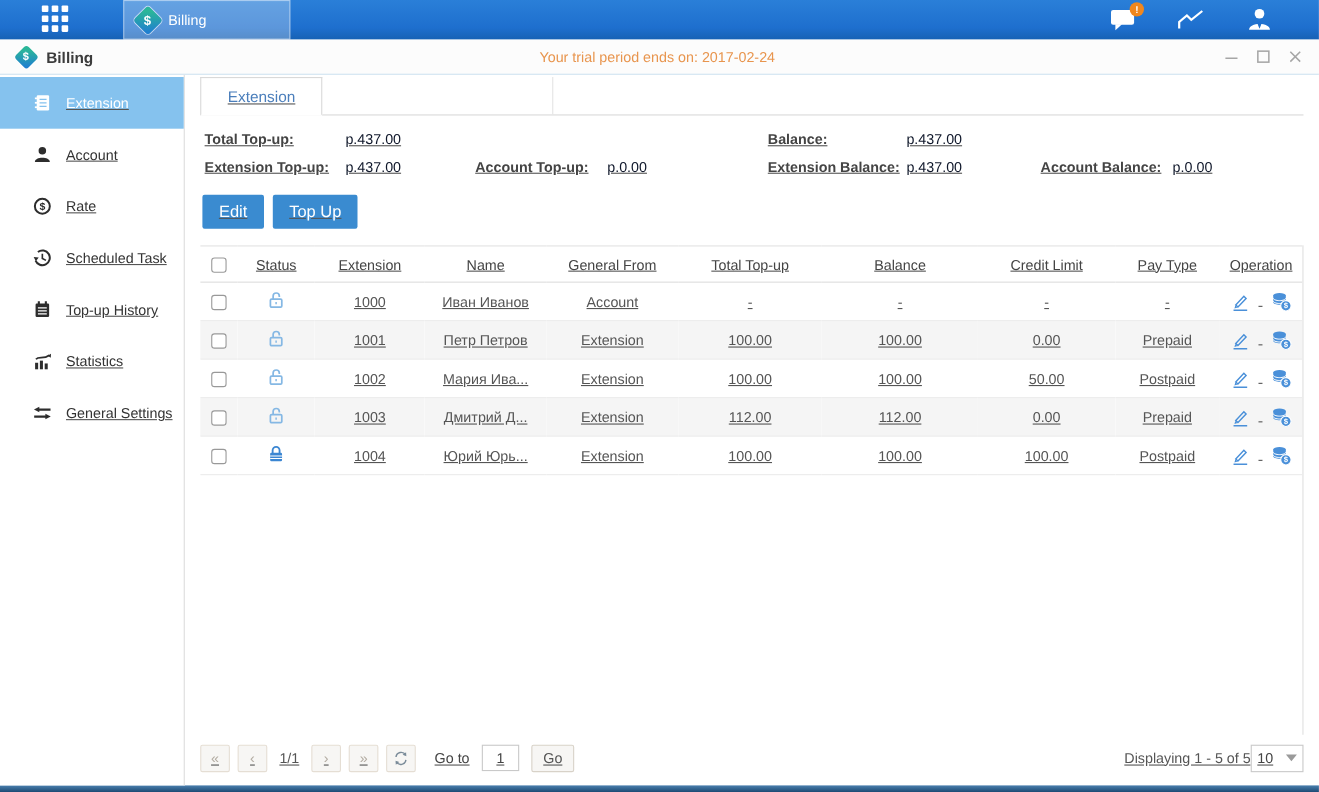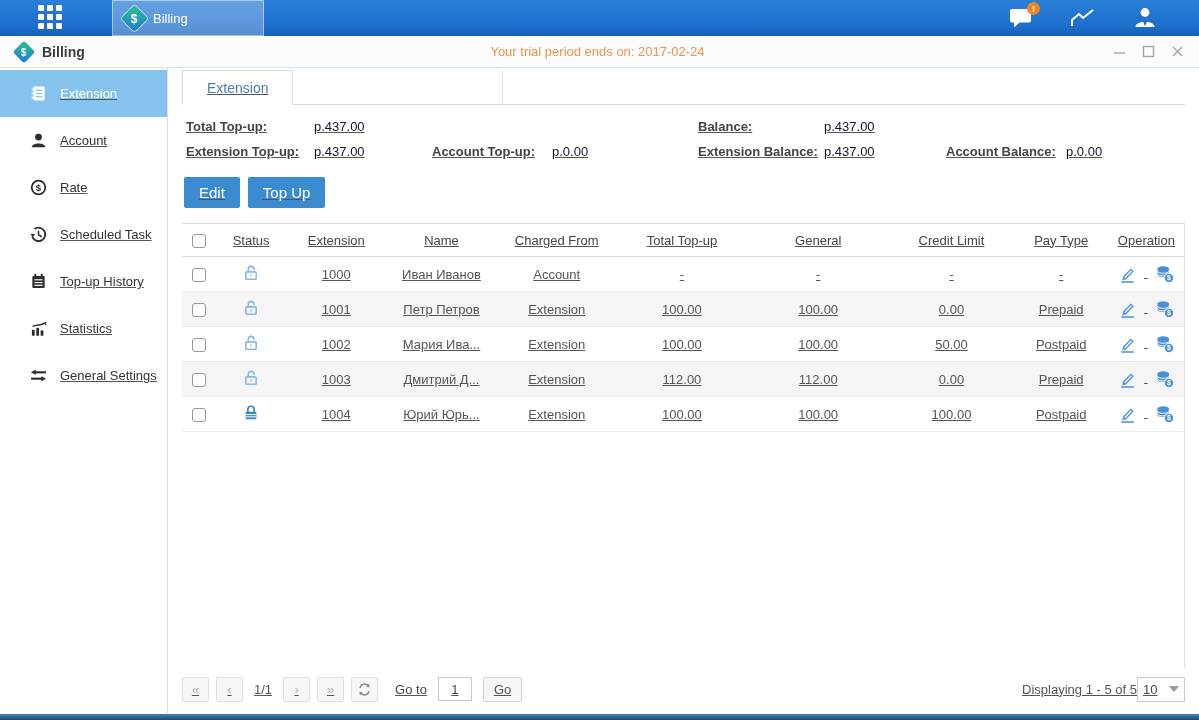--- a/index.html
+++ b/index.html
@@ -292,23 +292,23 @@
             <col style="width:12.4%">
           <col style="width:9.5%">
             <col style="width:7.5%">
         </colgroup>
         <thead>
           <tr>
             <th><span class="cb"></span></th>
             <th>Status</th>
             <th>Extension</th>
             <th>Name</th>
-            <th>Charged From</th>
+            <th>General From</th>
             <th>Total Top-up</th>
-            <th>General</th>
+            <th>Balance</th>
             <th>Credit Limit</th>
             <th>Pay Type</th>
             <th>Operation</th>
           </tr>
         </thead>
         <tbody id="table-body">
             <tr>
     <td><span class="cb"></span></td>
     <td>
       <span class="lock-wrap">

